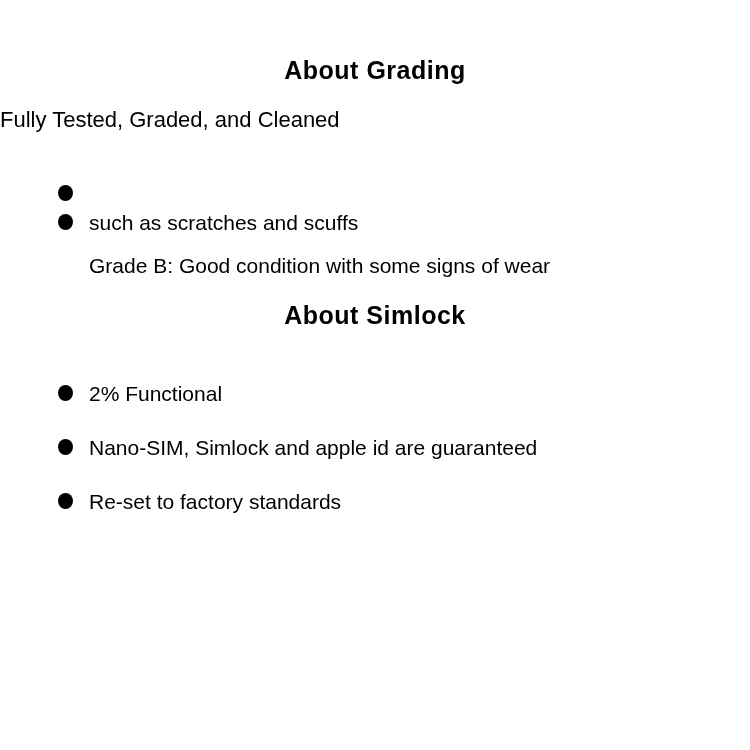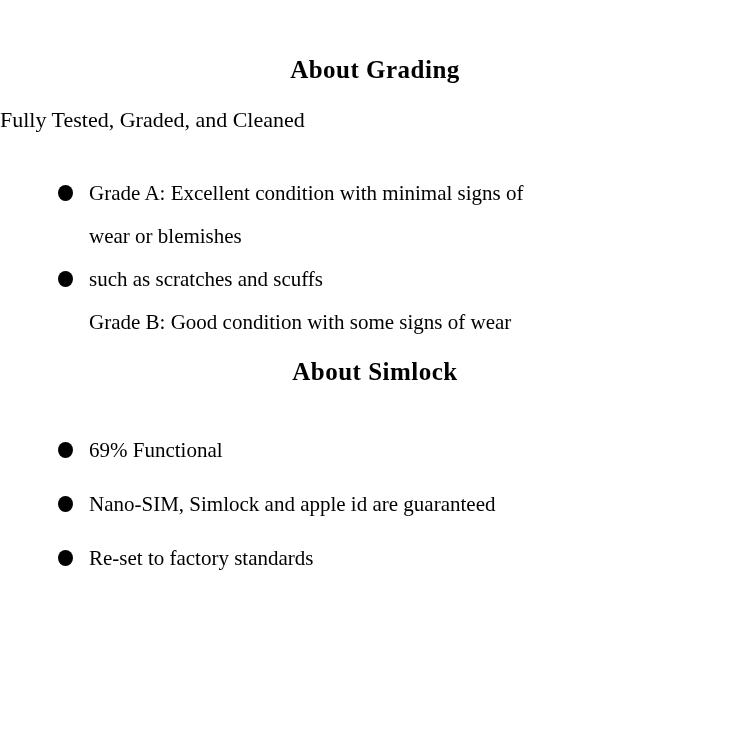--- a/index.html
+++ b/index.html
@@ -6,21 +6,21 @@
     margin: 0;
     padding: 0;
     background: #ffffff;
   }
   .page {
     position: relative;
     width: 750px;
     height: 750px;
     background: #ffffff;
     color: #000000;
-    font-family: Liberation Serif, serif;
+    font-family: Liberation Sans, sans-serif;
     box-sizing: border-box;
     padding-top: 55px;
     overflow: hidden;
   }
   .section-title {
     margin: 0;
     font-size: 25px;
     line-height: 30px;
     font-weight: 700;
     text-align: center;
@@ -77,41 +77,37 @@
 
 <div class="page">
 
   <h1 class="section-title">About Grading</h1>
 
   <div class="subtitle">Fully Tested, Graded, and Cleaned</div>
 
   <ul class="bullet-list grading-list">
     <li class="bullet-item">
       <span class="bullet-dot"></span>
-      <div class="item-text">
-        <div class="item-line">Grade A: Excellent condition with minimal signs of</div>
-        <div class="item-line">wear or blemishes</div>
-      </div>
     </li>
     <li class="bullet-item">
       <span class="bullet-dot"></span>
       <div class="item-text">
         <div class="item-line">such as scratches and scuffs</div>
         <div class="item-line">Grade B: Good condition with some signs of wear</div>
       </div>
     </li>
   </ul>
 
   <h1 class="section-title function-title">About Simlock</h1>
 
   <ul class="bullet-list function-list">
     <li class="bullet-item">
       <span class="bullet-dot"></span>
       <div class="item-text">
-        <div class="item-line">69% Functional</div>
+        <div class="item-line">2% Functional</div>
       </div>
     </li>
     <li class="bullet-item">
       <span class="bullet-dot"></span>
       <div class="item-text">
         <div class="item-line">Nano-SIM, Simlock and apple id are guaranteed</div>
       </div>
     </li>
     <li class="bullet-item">
       <span class="bullet-dot"></span>

